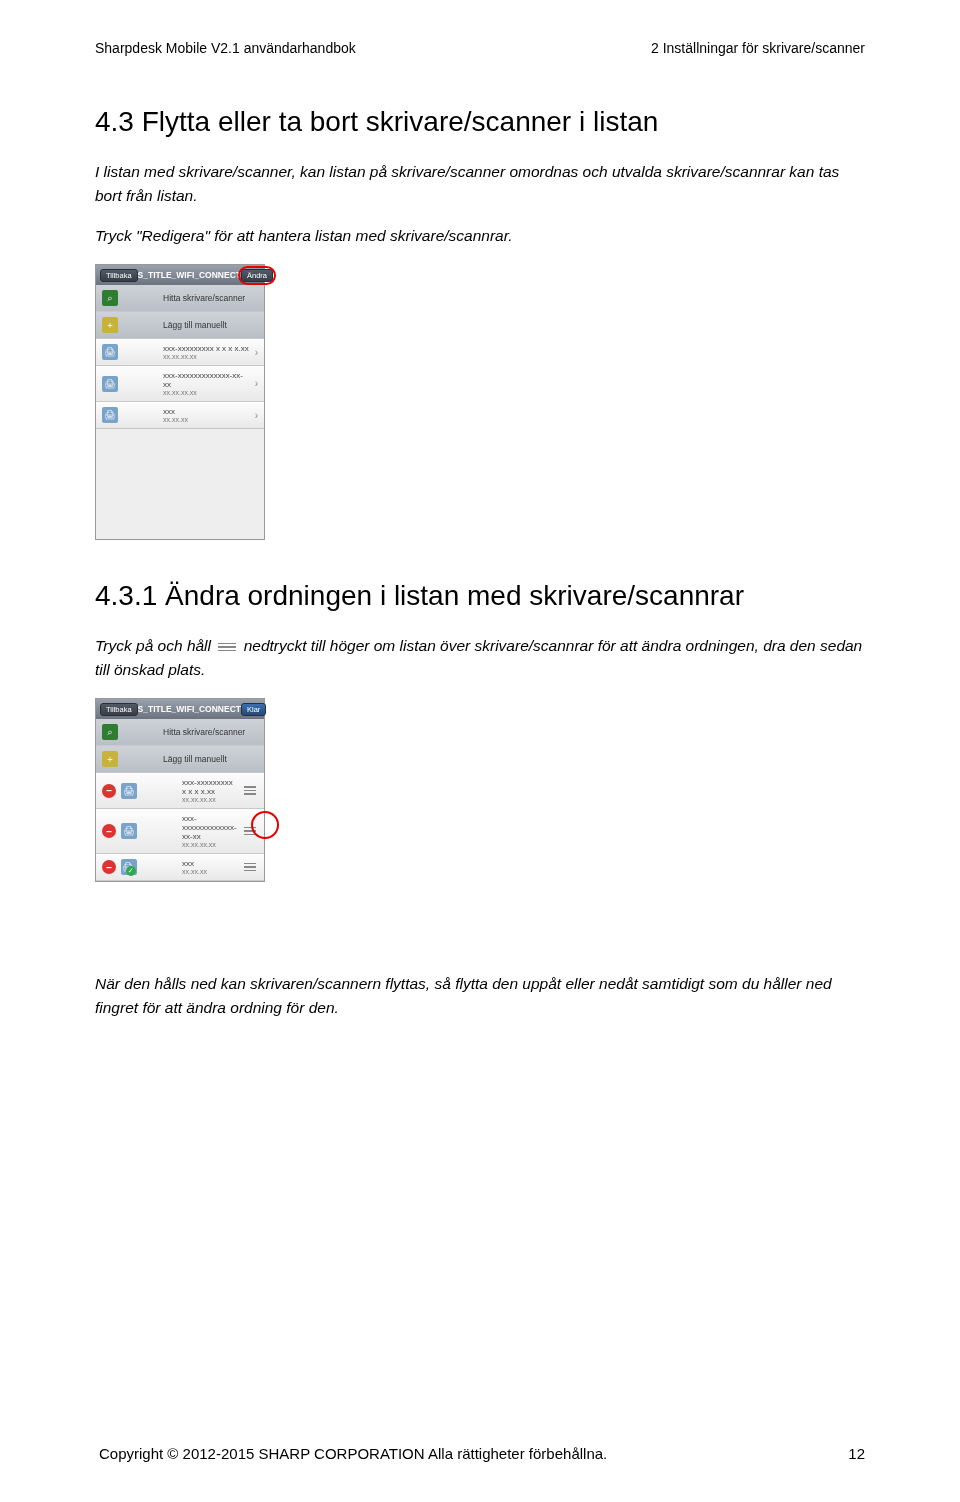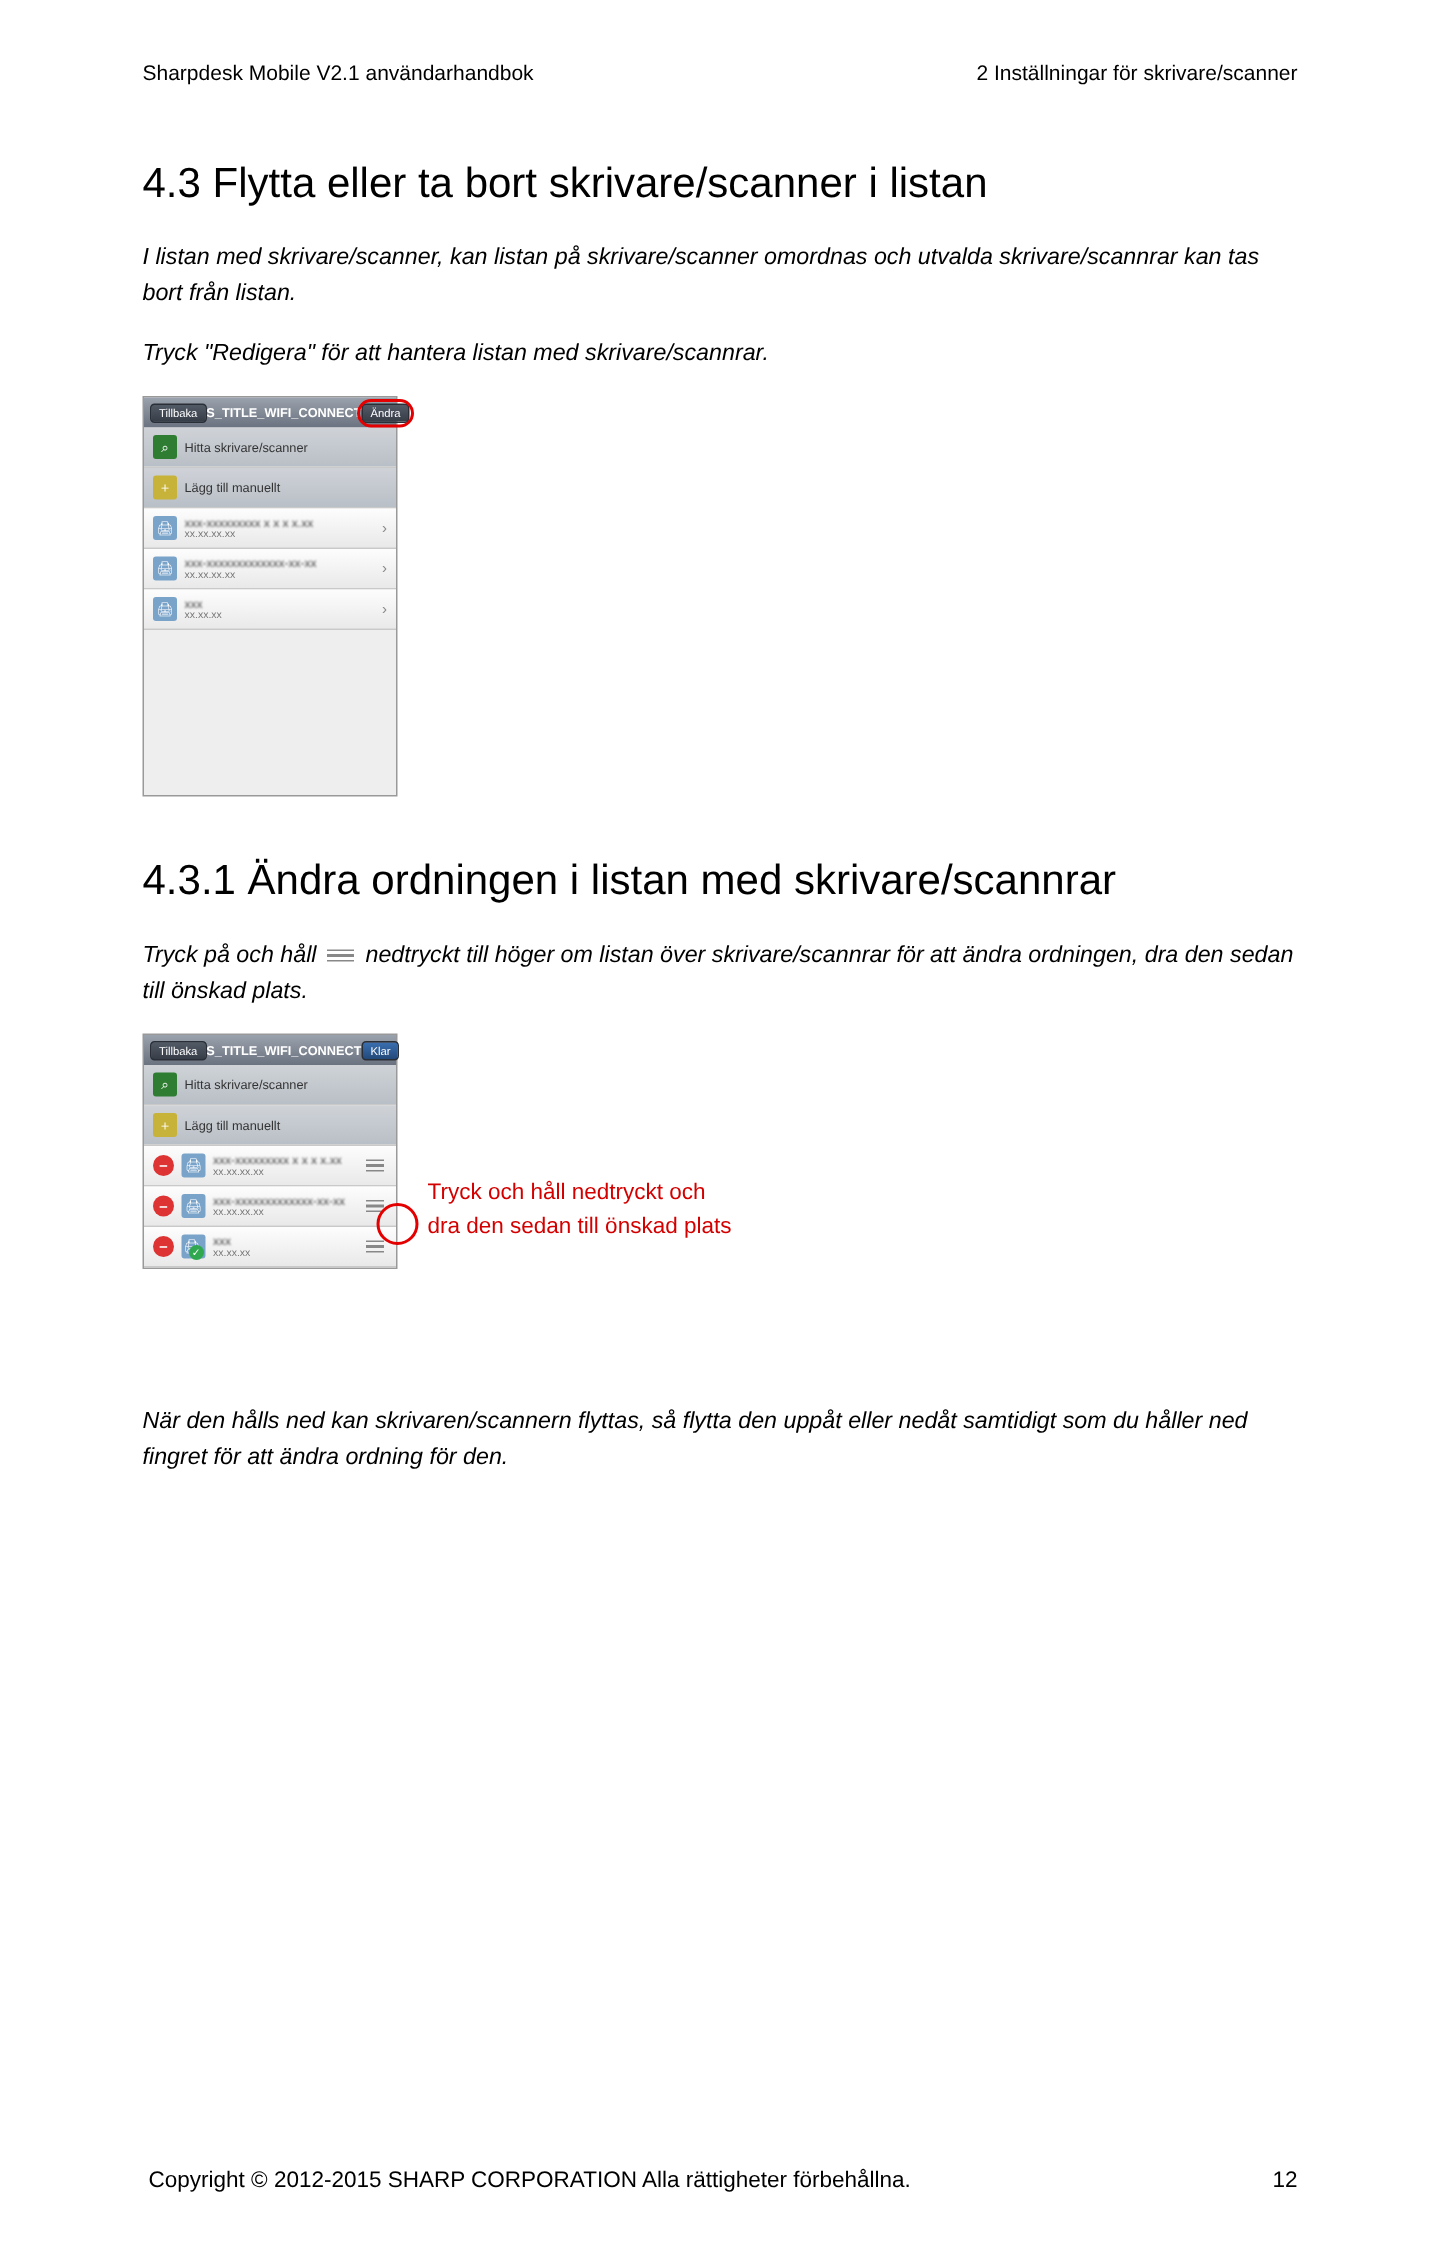--- a/index.html
+++ b/index.html
@@ -21,21 +21,21 @@
   .phone .topbar { background: linear-gradient(#9aa2ad,#6b7280); color:#fff; display:flex; align-items:center; justify-content:space-between; padding:3px 4px; height:20px; }
   .phone .topbtn { background: linear-gradient(#525a66,#363d47); color:#fff; border-radius:3px; padding:1px 5px; font-size:7.5px; border:1px solid #2a2f37; position:relative; }
   .phone .topbtn.circled::after{ content:''; position:absolute; left:-4px; top:-4px; right:-4px; bottom:-4px; border:2px solid #e40000; border-radius:10px; }
   .phone .toptitle { font-size:8.5px; font-weight:bold; }
   .phone .row { display:flex; align-items:center; gap:5px; padding:5px 6px; background:linear-gradient(#fdfdfd,#e9e9e9); border-bottom:1px solid #c9c9c9; }
   .phone .row.dark { background:linear-gradient(#cfd3d8,#b9bfc6); }
   .phone .row .icon { width:16px; height:16px; display:flex; align-items:center; justify-content:center; border-radius:2px; font-size:9px; }
   .phone .row .icon.search { background:#2f7d32; color:#fff; }
   .phone .row .icon.add { background:#c7b23a; color:#fff; }
   .phone .row .icon.printer { background:#7aa3c9; color:#fff; }
-  .phone .row .txt { flex:1; }
+  .phone .row .txt { flex:1;margin-left:40px; }
   .phone .row .sub { color:#7a7a7a; font-size:7px; display:block; }
   .phone .row .main { color:#444; font-size:8px; display:block; filter: blur(0.6px); }
   .phone .row .chev { color:#8a8a8a; font-size:10px; }
   .phone .spacer { height:110px; background:#eee; }
   .phone .row .del { width:14px; height:14px; border-radius:50%; background:#d33; color:#fff; display:flex; align-items:center; justify-content:center; font-size:10px; font-weight:bold; }
   .phone .row .grip { width:16px; display:flex; flex-direction:column; gap:2px; align-items:center; }
   .phone .row .grip span { width:12px; height:1.5px; background:#888; display:block; }
   .phone .row .badge { width:10px; height:10px; border-radius:50%; background:#2fa84f; color:#fff; font-size:7px; display:flex; align-items:center; justify-content:center; margin-left:-8px; margin-top:8px; z-index:2; }
 
   
@@ -165,24 +165,20 @@
           </span>
         <span class="grip">
             <span></span>
             <span></span>
             <span></span>
           </span>
       </div>
     </div>
     <div class="circle-mark"></div>
   </div>
-  <div class="callout-text">
-    <div>Tryck och håll nedtryckt och</div>
-    <div>dra den sedan till önskad plats</div>
-  </div>
 </div>
 
 <p class="body">När den hålls ned kan skrivaren/scannern flyttas, så flytta den uppåt eller nedåt samtidigt som du håller ned fingret för att ändra ordning för den.</p>
 
 <div class="footer-row">
   <span>Copyright © 2012-2015 SHARP CORPORATION Alla rättigheter förbehållna.</span>
   <span>12</span>
 </div>
 
 </body></html>

